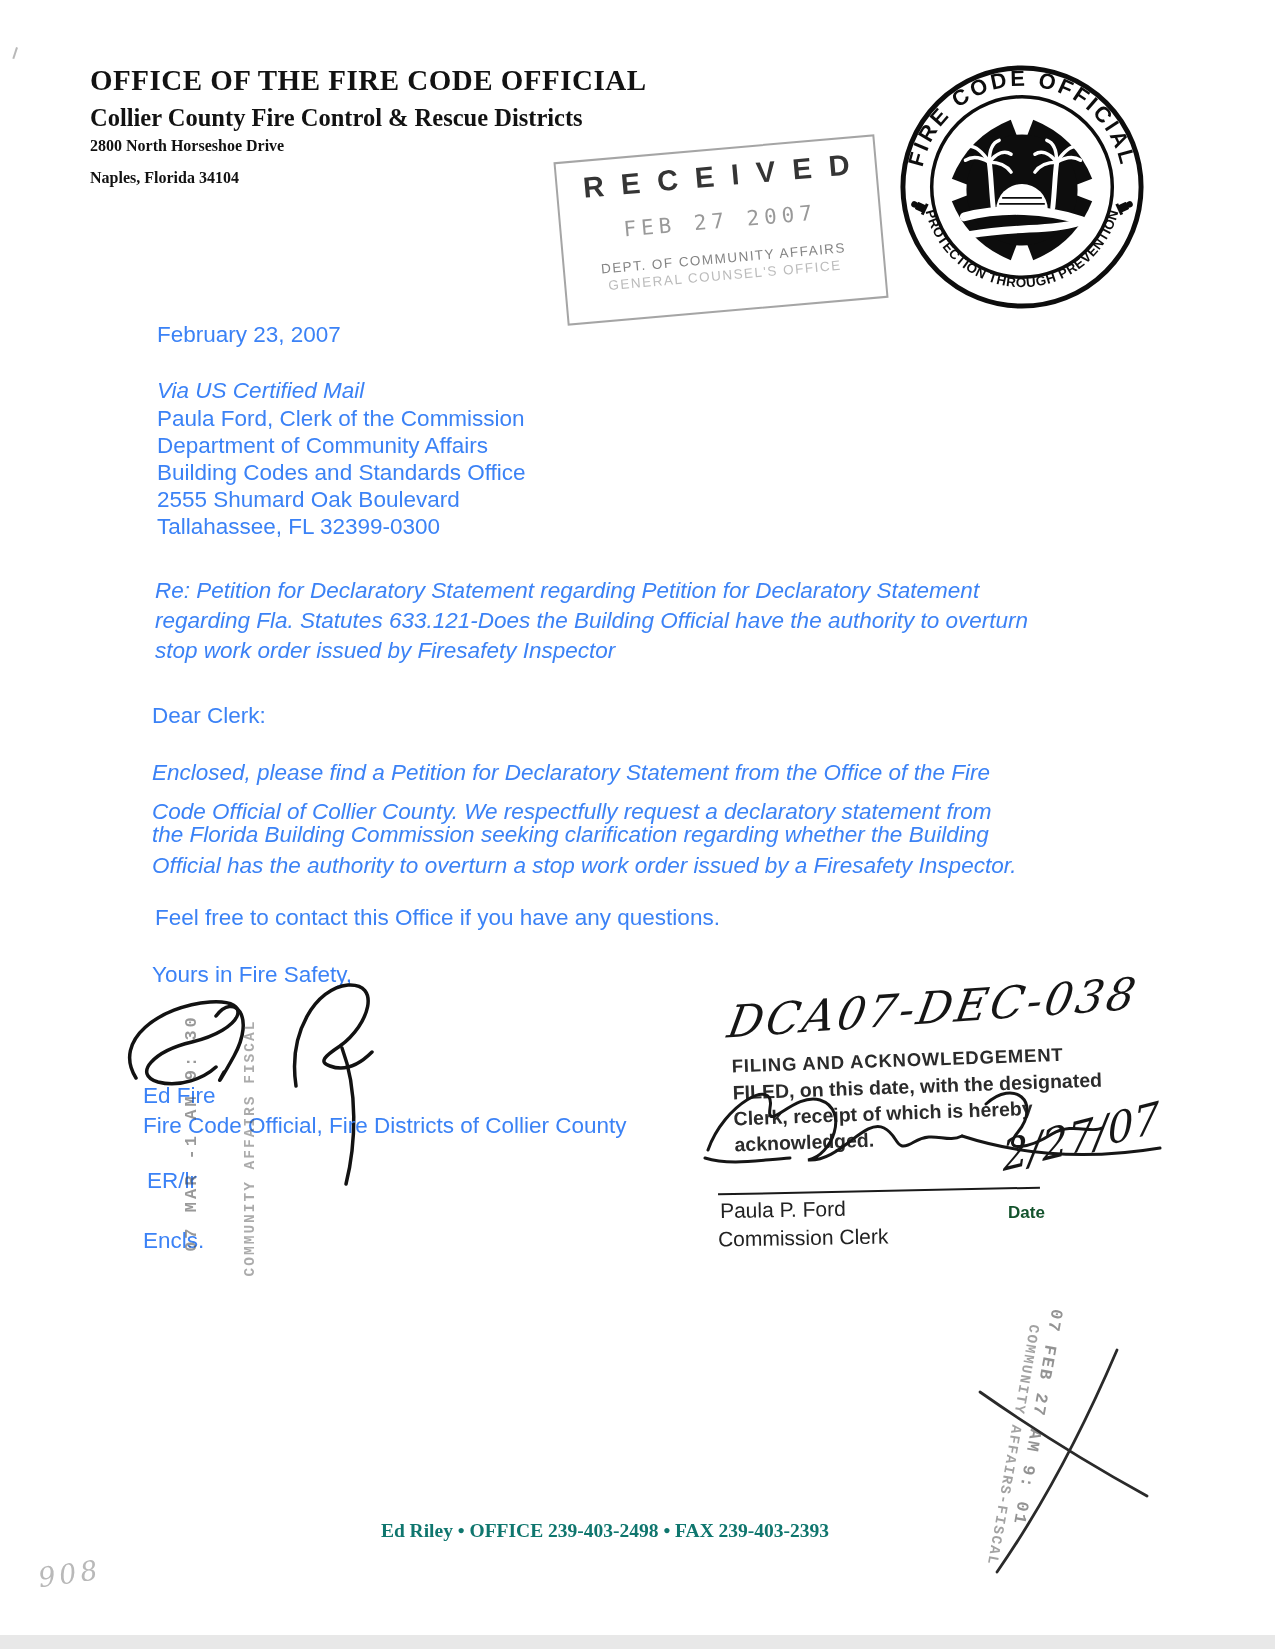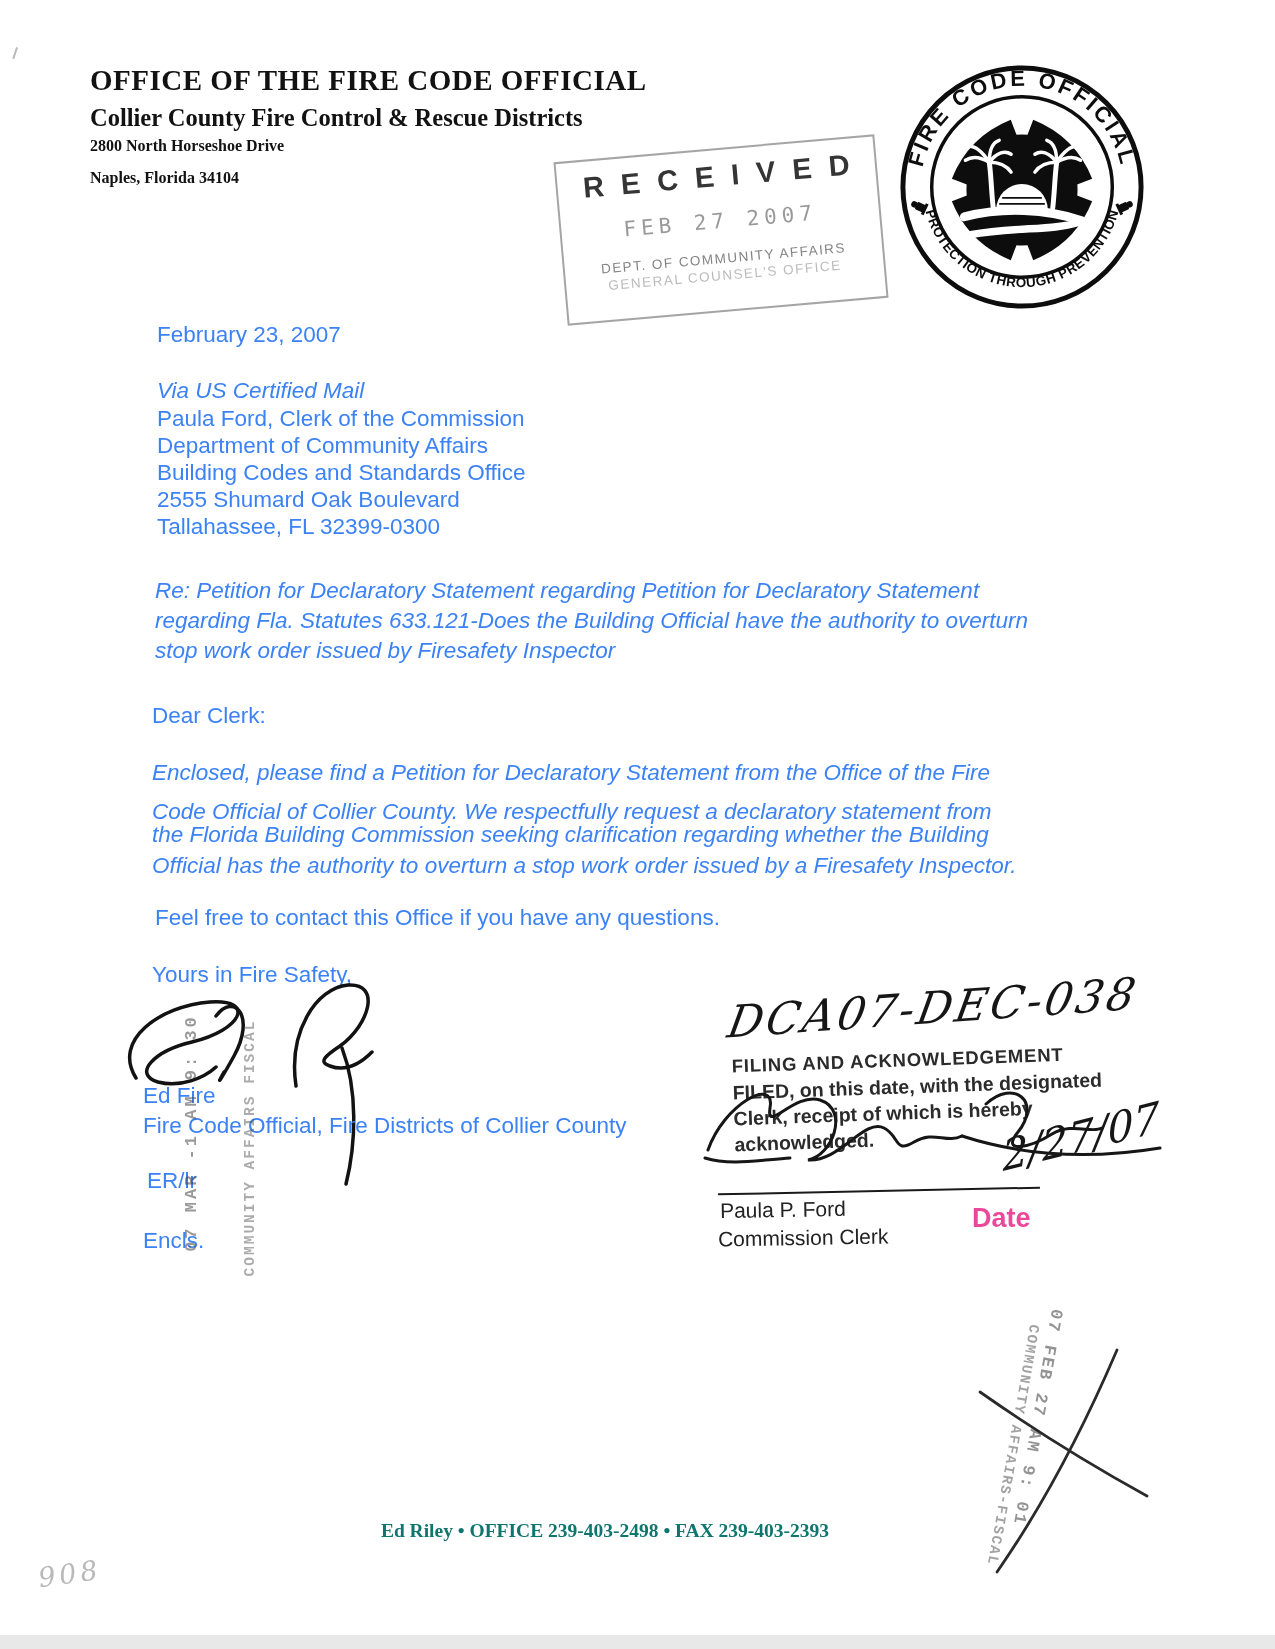--- a/index.html
+++ b/index.html
@@ -31,21 +31,21 @@
            color:rgba(80,80,80,0.48);}
   
   .docket{left:728px;top:982px;font-family:"DejaVu Serif",serif;font-style:italic;font-size:44px;
           letter-spacing:3px;color:#161616;transform:rotate(-4deg) skewX(-14deg);}
   .filing-stamp{left:733px;top:1046px;transform:rotate(-2deg);color:#2b2b2b;font-weight:bold;}
   .filing-stamp .l1{font-size:18.5px;letter-spacing:0.8px;line-height:27px;}
   .filing-stamp .ln{font-size:19.5px;line-height:26px;}
   .sig-line{left:718px;top:1190px;width:322px;border-bottom:2.5px solid #1a1a1a;transform:rotate(-1.2deg);}
   .clerk-name{left:720px;top:1198px;font-size:21px;color:#222;transform:rotate(-1deg);}
   .clerk-title{left:718px;top:1226px;font-size:21px;color:#222;transform:rotate(-1deg);}
-  .date-label{left:972px;top:1203px;font-size:27px;font-weight:bold;color:#ec4899;}
+  .date-label{left:1008px;top:1203px;font-size:17px;font-weight:bold;color:#14532d;}
   .date-value{left:1000px;top:1112px;font-family:"DejaVu Serif",serif;font-style:italic;font-size:42px;
               color:#161616;transform:rotate(-14deg) skewX(-12deg);}
   
   .cstamp{height:24px;line-height:24px;text-align:center;color:rgba(75,75,75,0.6);
           font-family:"Liberation Mono",monospace;font-weight:bold;}
   .cstamp1{left:892px;top:1405px;width:290px;font-size:17px;letter-spacing:2px;transform:rotate(100deg);}
   .cstamp2{left:848px;top:1433px;width:330px;font-size:14.5px;letter-spacing:1.5px;transform:rotate(100deg);
            color:rgba(85,85,85,0.55);}
   
   .footer{left:90px;top:1520px;width:1030px;text-align:center;font-family:"Liberation Serif",serif;

